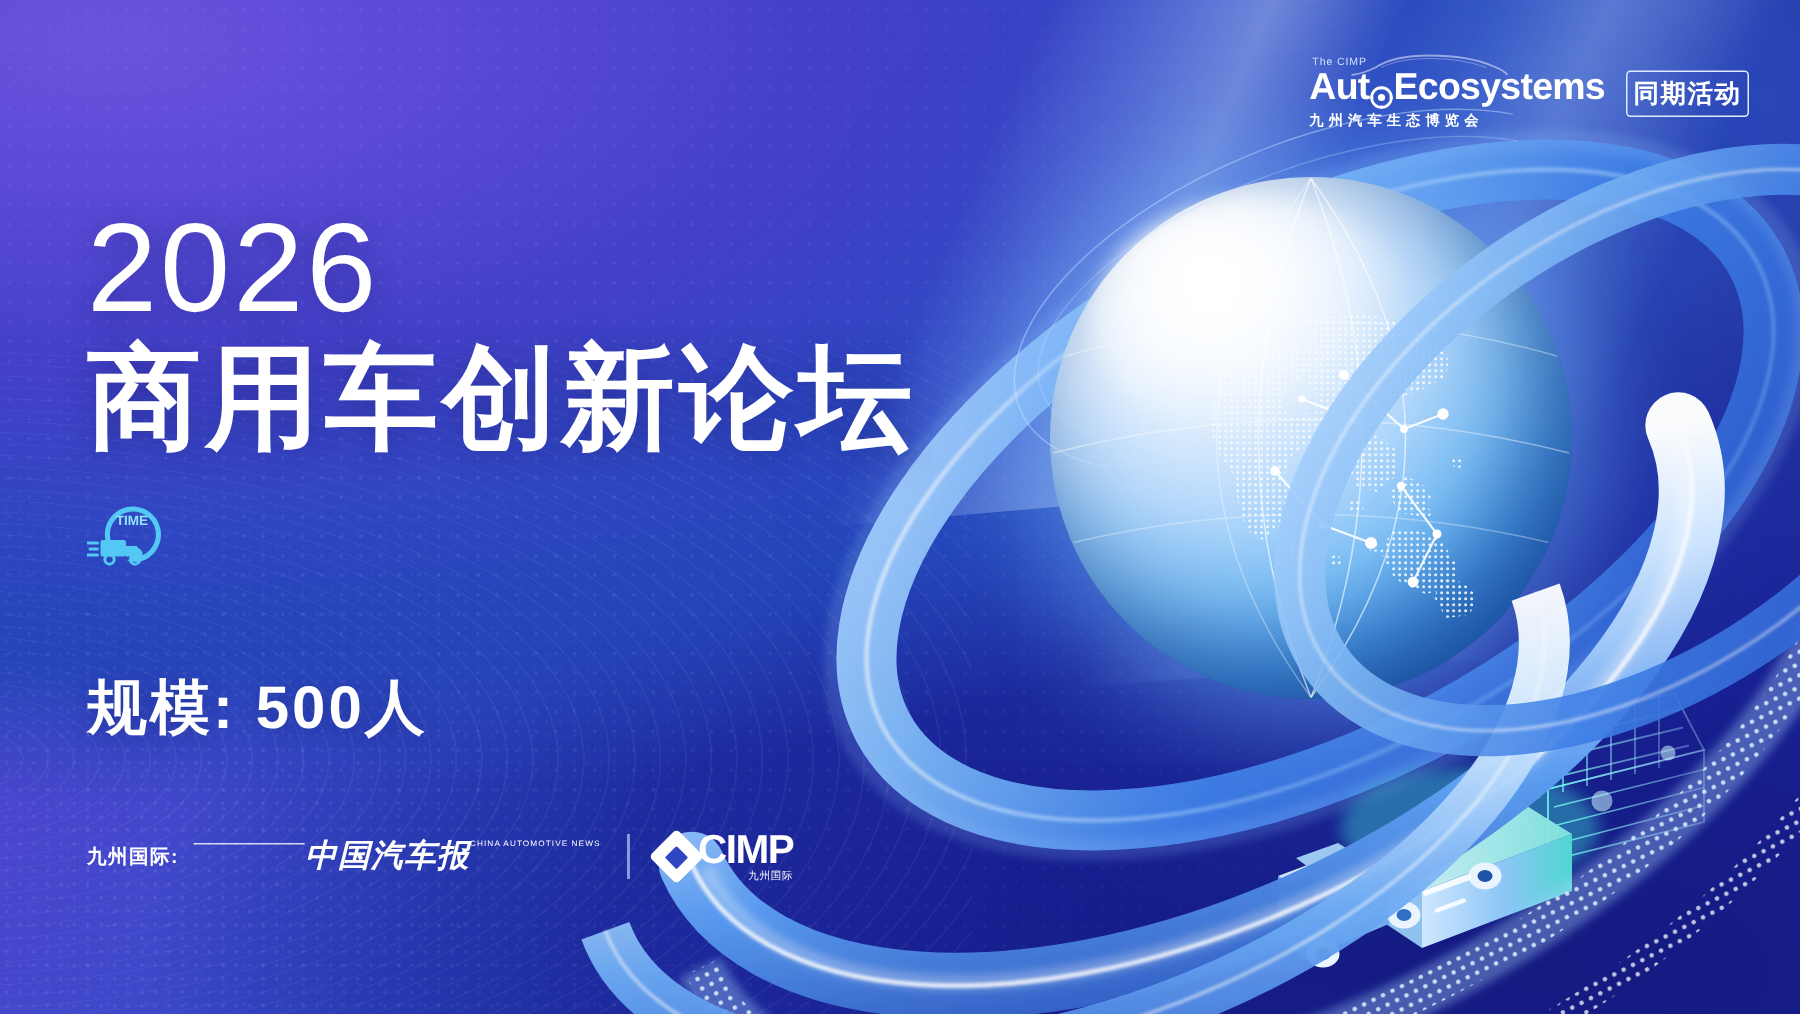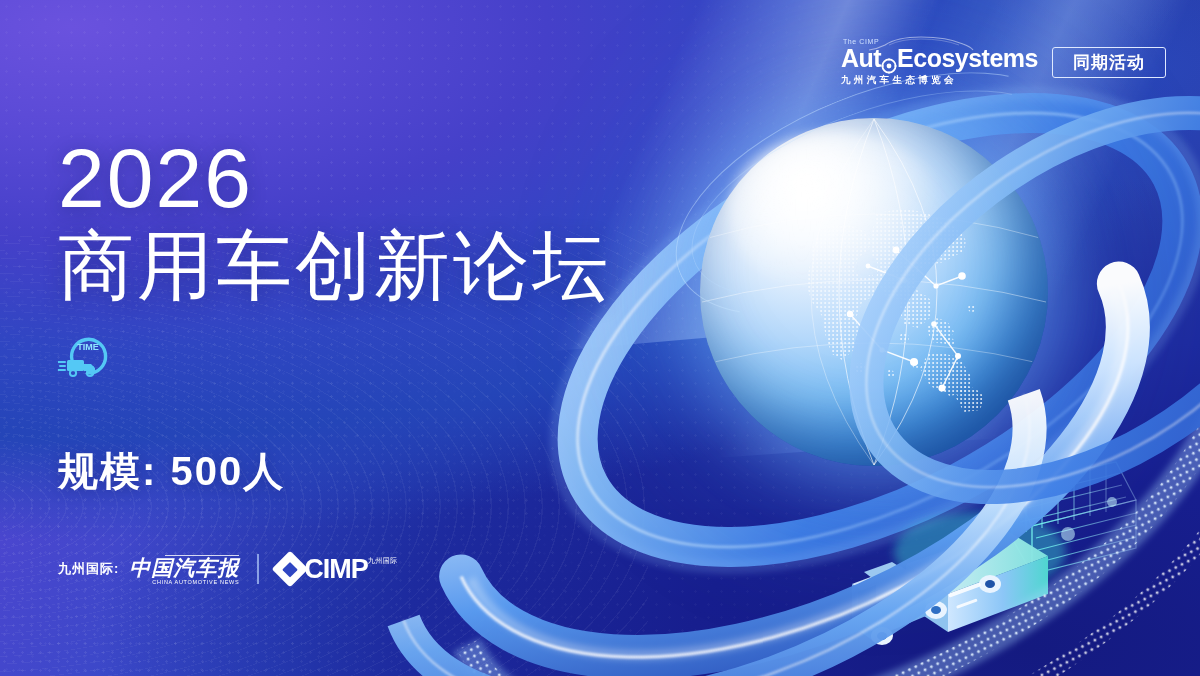--- a/index.html
+++ b/index.html
@@ -92,21 +92,21 @@
   .content{ position:absolute; left:58px; top:0; width:620px; height:100%; z-index:6; }
 
   .year{
     margin-top:138px;
     font-size:84px; line-height:.96; font-weight:400; color:#fff;
     letter-spacing:2px;
     text-shadow:0 3px 18px rgba(20,30,110,.42);
   }
   .title{
     margin-top:8px;
-    font-size:76px; line-height:1.02; font-weight:400; color:#fff;
+    font-size:76px; line-height:1.02; font-weight:700; color:#fff;
     letter-spacing:3px;
     text-shadow:0 3px 20px rgba(20,30,110,.45);
   }
 
   
   .pill-row{ margin-top:30px; display:flex; align-items:center; height:46px; }
   .truck-ico{ position:relative; width:58px; height:46px; flex:0 0 58px; z-index:2; }
   .pill{
     margin-left:-10px;
     height:38px; display:flex; align-items:center;
@@ -121,44 +121,44 @@
   .scale{
     margin-top:64px;
     font-size:40px; font-weight:700; color:#fff; letter-spacing:2px;
     text-shadow:0 2px 14px rgba(20,30,110,.40);
   }
 
   
   .org{ margin-top:54px; display:flex; align-items:center; gap:10px; }
   .org-label{ font-size:13px; font-weight:700; color:#fff; letter-spacing:1px; white-space:nowrap; }
   .org-divider{ width:2px; height:30px; background:rgba(190,215,255,.65); margin:0 8px; }
-  .logo-can{ display:flex; flex-direction:column; align-items:flex-end; }
+  .logo-can{ display:flex; flex-direction:row; align-items:flex-start; }
   .logo-can .cn{ font-family:"Liberation Serif","DejaVu Serif",serif;
                  font-size:21px; font-weight:700; color:#fff; letter-spacing:1px;
                  font-style:italic; line-height:1; }
   .logo-can .rule{ width:74px; height:1px; background:rgba(255,255,255,.8); margin:2px 0 2px; }
   .logo-can .en{ font-size:5.5px; color:#fff; letter-spacing:.7px; transform:scaleY(.95); }
   .logo-cimp{ display:flex; align-items:center; gap:3px; }
   .cimp-dia{ width:26px; height:26px; background:#fff; transform:rotate(45deg);
              display:flex; align-items:center; justify-content:center; border-radius:3px; }
   .cimp-dia i{ display:block; width:11px; height:11px; background:#2f46c2; border-radius:1px; }
-  .cimp-txt{ display:flex; flex-direction:row; line-height:1; margin-left:-2px; }
+  .cimp-txt{ display:flex; flex-direction:column; line-height:1; margin-left:-2px; }
   .cimp-txt .mp{ font-size:27px; font-weight:700; color:#fff; letter-spacing:-1px; }
   .cimp-txt .sub{ font-size:7px; color:#fff; letter-spacing:.5px; margin-top:1px; text-align:right; }
 
   
   .toplogo{ position:absolute; right:34px; top:38px; display:flex; align-items:center; gap:14px; z-index:8; }
   .tl-left{ display:flex; flex-direction:column; align-items:flex-start; position:relative; }
   .tl-tiny{ font-size:7px; color:#cfe0ff; letter-spacing:.6px; margin-bottom:1px; margin-left:2px; }
   .tl-car{ position:absolute; left:26px; top:-3px; width:108px; height:18px; opacity:.65; }
   .tl-main{ font-size:25px; font-weight:700; color:#fff; letter-spacing:-.5px; line-height:1;
             display:flex; align-items:center; }
   .tl-gear{ display:inline-block; width:16px; height:16px; margin:0 0px; position:relative; top:2px; }
   .tl-sub{ font-size:9.5px; color:#fff; letter-spacing:3.4px; margin-top:3px;font-weight:bold; }
-  .tl-badge{ border:1.5px solid #dfe9ff; border-radius:3px; padding:6px 20px;
+  .tl-badge{ border:1.5px solid #dfe9ff; border-radius:3px; padding:6px 4px;
              font-size:17px; font-weight:700; color:#fff; letter-spacing:1px; line-height:1; }
 </style>
 </head>
 <body>
 
 <div class="banner">
 
   <div class="dots"></div>
   <div class="dots2"></div>
   <div class="contours"></div>

